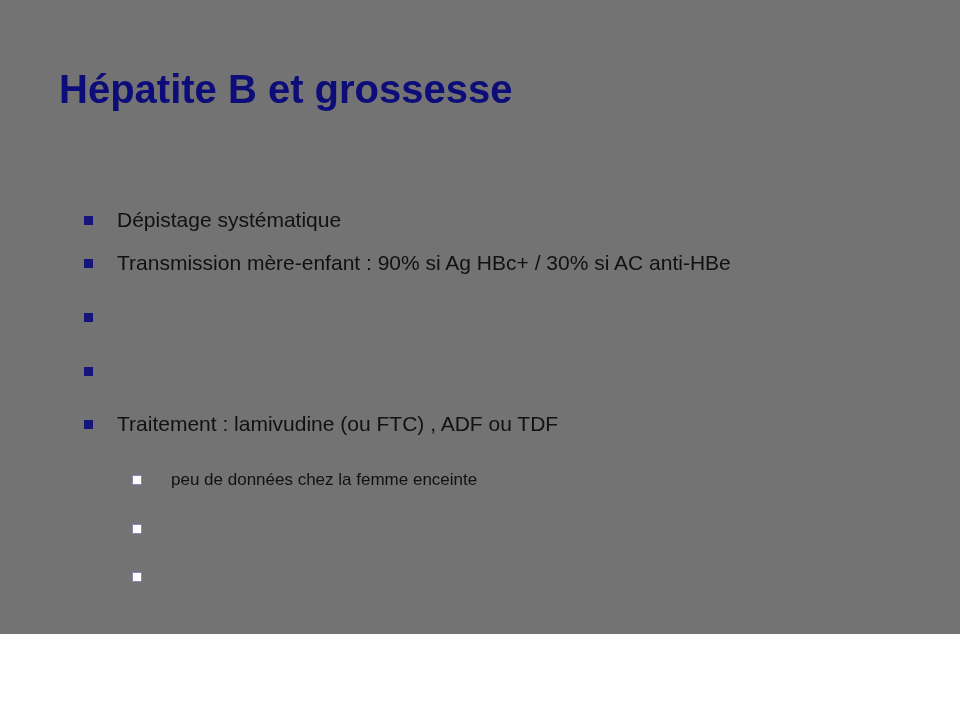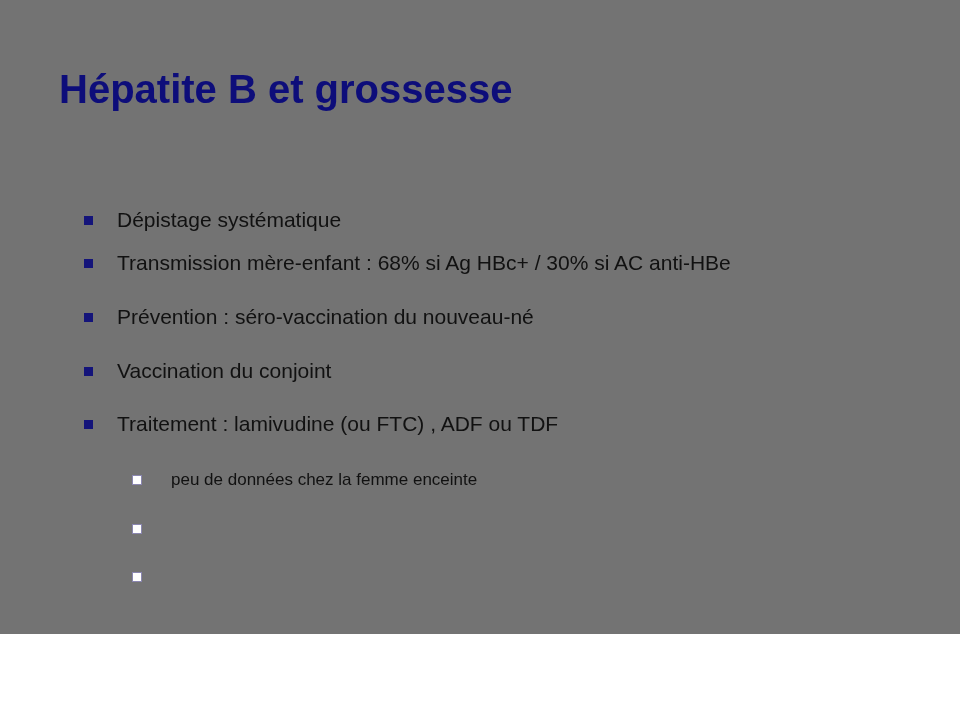--- a/index.html
+++ b/index.html
@@ -83,29 +83,27 @@
 <div class="slide">
   <h1 class="title">Hépatite B et grossesse</h1>
 
   <ul class="bullets">
     <li class="item lvl1" style="top:195px;margin-top:12px;">
       <span class="bullet-filled"></span>
       <span class="text">Dépistage systématique</span>
     </li>
     <li class="item lvl1" style="top:250px;">
       <span class="bullet-filled"></span>
-      <span class="text">Transmission mère-enfant : 68% si Ag HBc+ / 30% si AC anti-HBe</span>
+      <span class="text">Transmission mère-enfant : 90% si Ag HBc+ / 30% si AC anti-HBe</span>
     </li>
     <li class="item lvl1" style="top:304px;">
       <span class="bullet-filled"></span>
-      <span class="text">Prévention : séro-vaccination du nouveau-né</span>
     </li>
     <li class="item lvl1" style="top:358px;">
       <span class="bullet-filled"></span>
-      <span class="text">Vaccination du conjoint</span>
     </li>
     <li class="item lvl1" style="top:411px;">
       <span class="bullet-filled"></span>
       <span class="text">Traitement : lamivudine (ou FTC) , ADF ou TDF</span>
     </li>
     <li class="item lvl2" style="top:469px;">
       <span class="bullet-hollow"></span>
       <span class="text">peu de données chez la femme enceinte</span>
     </li>
     <li class="item lvl2" style="top:518px;">

